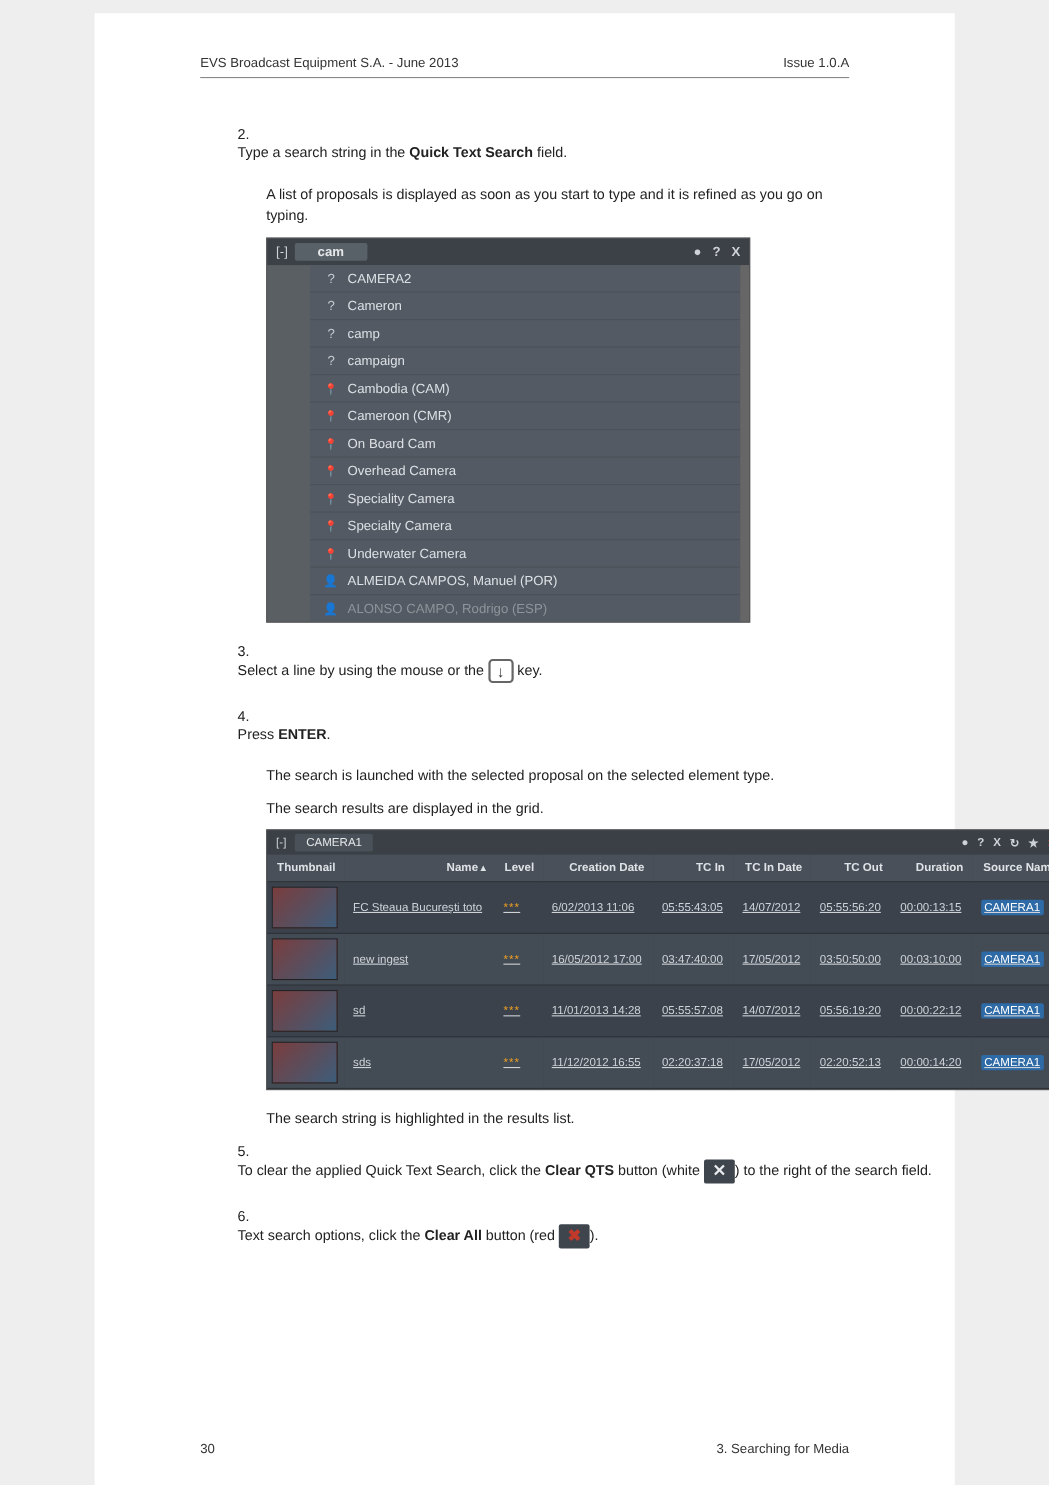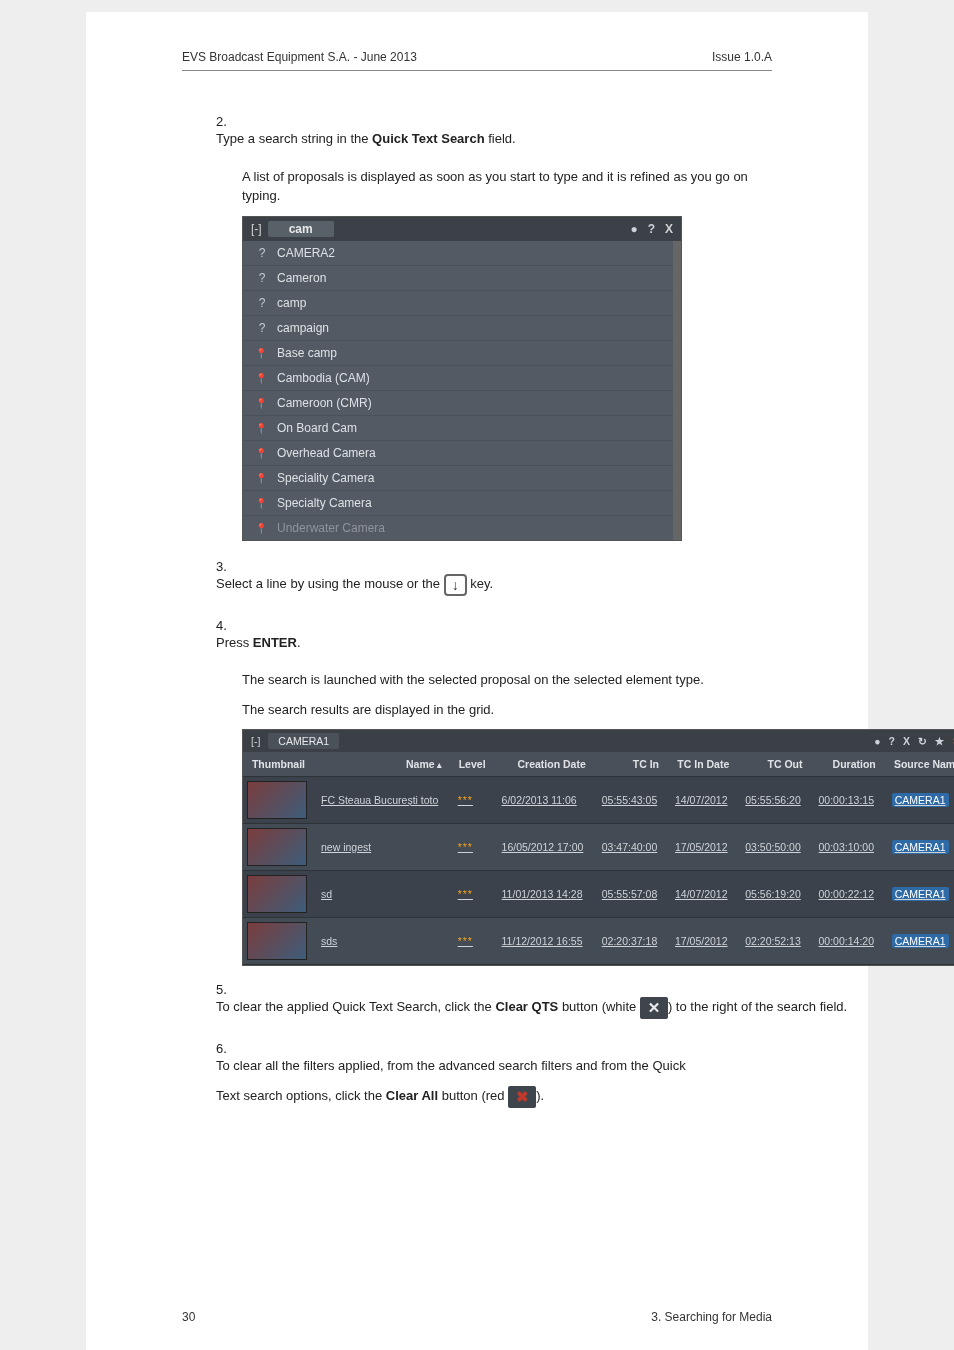--- a/index.html
+++ b/index.html
@@ -66,21 +66,21 @@
     display:flex;align-items:center;gap:8px;
     padding:5px 12px;color:#dde1e5;
     border-bottom:1px solid #4a5159;
   }
   .shot1 .row:last-child{border-bottom:none;color:#8f949a;}
   .shot1 .glyph{width:14px;text-align:center;color:#c6cbd0;}
   .glyph.q::before{content:"?";}
   .glyph.pin::before{content:"\1F4CD";font-size:10px;}
   .glyph.person::before{content:"\1F464";font-size:11px;}
   .scroll-sim{width:8px;background:#666;}
-  .shot1-wrap{display:flex;}
+  .shot1-wrap{display:flex;padding-left:39px;}
   .shot1-wrap .list{flex:1;}
 
   
   .keycap{
     display:inline-block;border:2px solid #666;border-radius:4px;
     padding:0 6px;line-height:18px;font-size:14px;font-weight:bold;
     color:#333;background:#fff;vertical-align:middle;
   }
 
   
@@ -176,24 +176,20 @@
             <div class="row">
               <span class="glyph q"></span>
               <span>camp</span>
             </div>
             <div class="row">
               <span class="glyph q"></span>
               <span>campaign</span>
             </div>
             <div class="row">
               <span class="glyph pin"></span>
-              <span>Base camp</span>
-            </div>
-            <div class="row">
-              <span class="glyph pin"></span>
               <span>Cambodia (CAM)</span>
             </div>
             <div class="row">
               <span class="glyph pin"></span>
               <span>Cameroon (CMR)</span>
             </div>
             <div class="row">
               <span class="glyph pin"></span>
               <span>On Board Cam</span>
             </div>
@@ -205,20 +201,28 @@
               <span class="glyph pin"></span>
               <span>Speciality Camera</span>
             </div>
             <div class="row">
               <span class="glyph pin"></span>
               <span>Specialty Camera</span>
             </div>
             <div class="row">
               <span class="glyph pin"></span>
               <span>Underwater Camera</span>
+            </div>
+            <div class="row">
+              <span class="glyph person"></span>
+              <span>ALMEIDA CAMPOS, Manuel (POR)</span>
+            </div>
+            <div class="row">
+              <span class="glyph person"></span>
+              <span>ALONSO CAMPO, Rodrigo (ESP)</span>
             </div>
           </div>
         <div class="scroll-sim"></div>
       </div>
     </div>
 
     <div class="step">
       <span class="step-num">3.</span>
       <span class="step-body">
         <p>
@@ -321,37 +325,37 @@
               <td>02:20:37:18</td>
               <td>17/05/2012</td>
               <td>02:20:52:13</td>
               <td>00:00:14:20</td>
               <td><span class="hl-src">CAMERA1</span></td>
             </tr>
           </tbody>
       </table>
     </div>
 
+    <div class="indent">
+      <p>The search string is highlighted in the results list.</p>
+    </div>
 
     <div class="step">
       <span class="step-num">5.</span>
       <span class="step-body">
         <p>
           <span>To clear the applied Quick Text Search, click the </span><b>Clear QTS</b><span> button (white </span>
           <span class="btn-badge">✕</span><span>) to the right of the search field.</span>
         </p>
       </span>
     </div>
 
     <div class="step">
       <span class="step-num">6.</span>
       <span class="step-body">
-        <p>
-          <span>To clear all the filters applied, from the advanced search filters and from the Quick</span>
-        </p>
         <p>
           <span>Text search options, click the </span><b>Clear All</b><span> button (red </span>
           <span class="btn-badge red">✖</span><span>).</span>
         </p>
       </span>
     </div>
 
   </div>
 
   <div class="footer-left">30</div>

